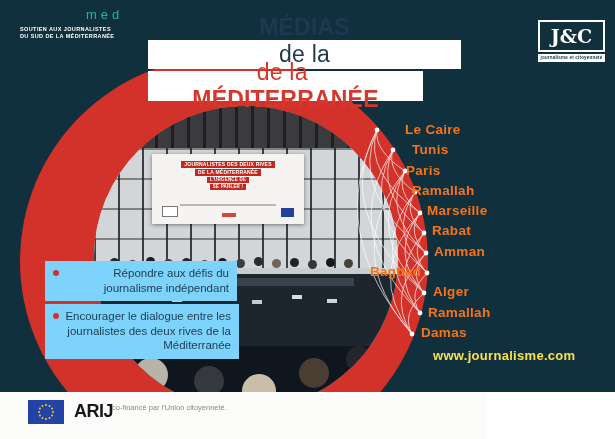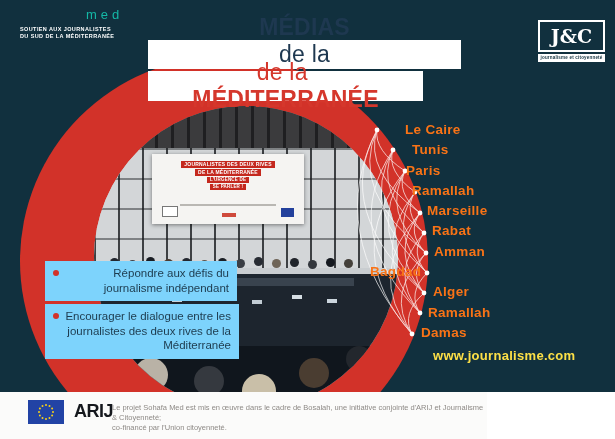--- a/index.html
+++ b/index.html
@@ -232,19 +232,18 @@
         <circle cx="18" cy="19" r="1"></circle>
           <circle cx="14.5" cy="18.1" r="1"></circle>
           <circle cx="11.9" cy="15.5" r="1"></circle>
         <circle cx="11" cy="12" r="1"></circle>
           <circle cx="11.9" cy="8.5" r="1"></circle>
           <circle cx="14.5" cy="5.9" r="1"></circle>
       </g>
     </svg>
     <div class="arij">ARIJ</div>
     <div class="disclaimer">
-      <div>Le projet Sohafa Med est mis en œuvre dans le cadre de Bosalah, une initiative conjointe d'ARIJ et Journalisme &amp; Citoyenneté;</div>
       <div>co-financé par l'Union citoyenneté.</div>
     </div>
 
   </div>
 
 </div>
 
 </body></html>

